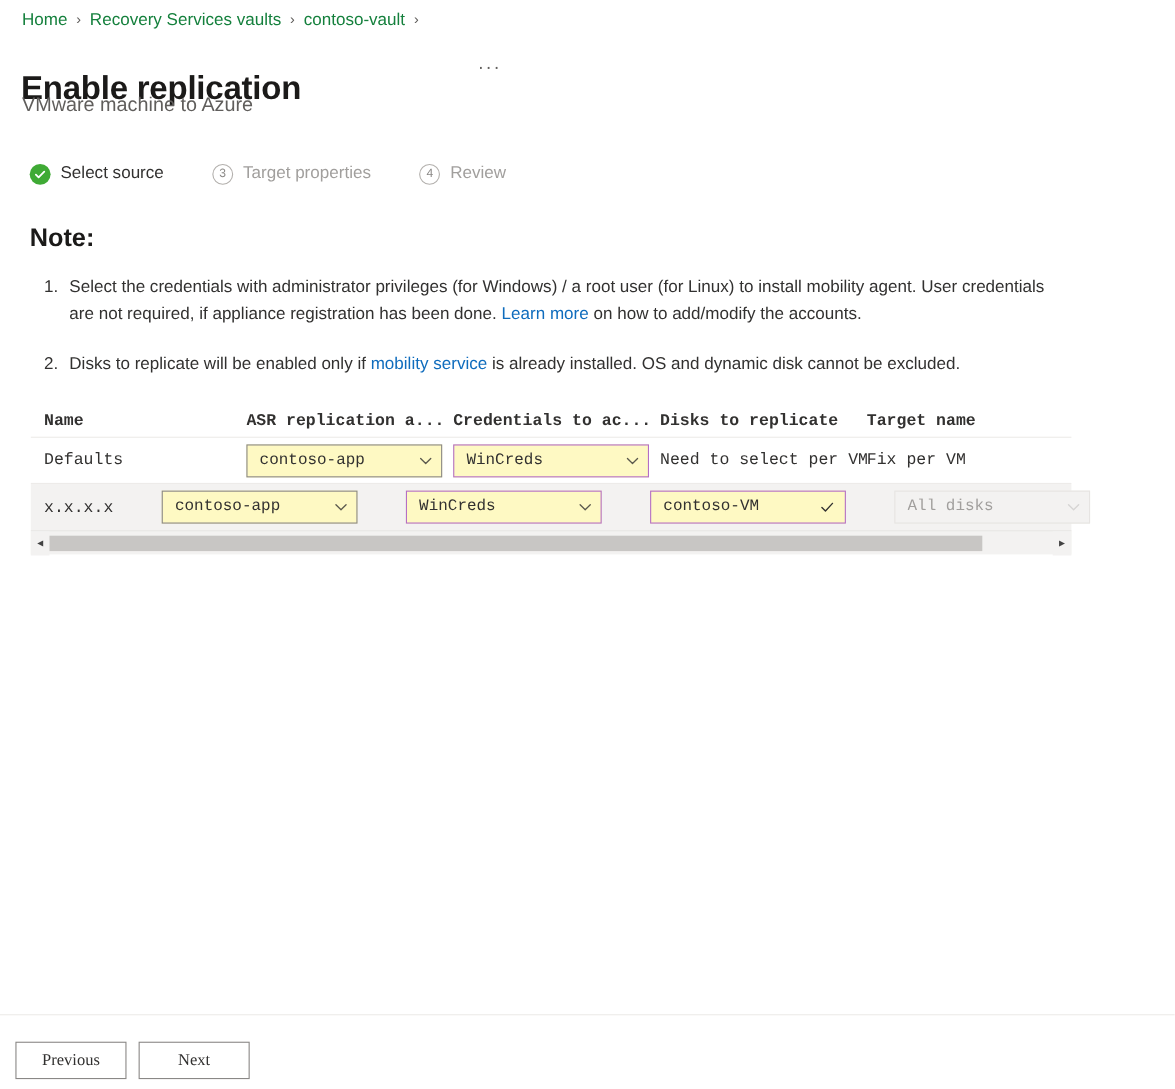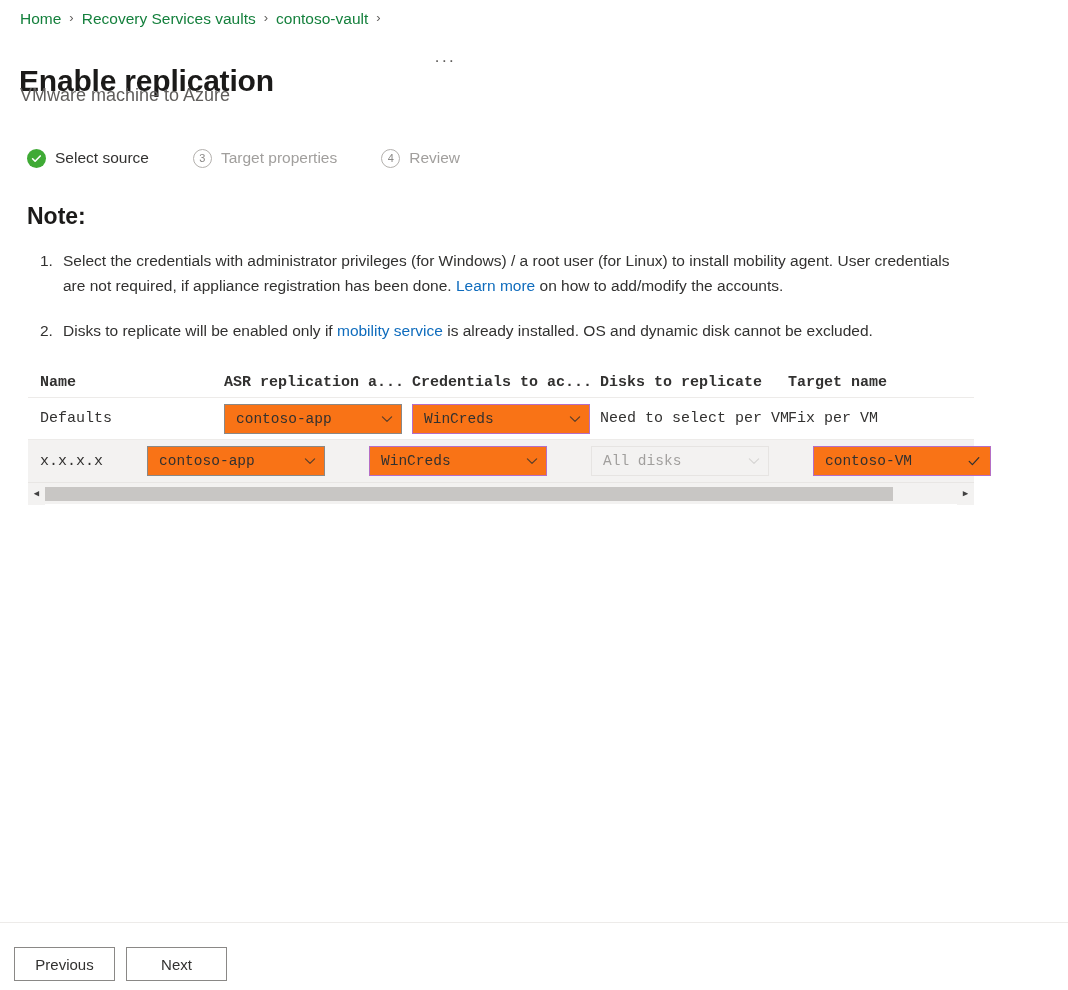--- a/index.html
+++ b/index.html
@@ -219,21 +219,21 @@
   .c-name   { width: 196px; padding-left: 12px; }
   .c-asr    { width: 188px; }
   .c-cred   { width: 188px; }
   .c-disks  { width: 188px; }
   .c-target { width: 186px; }
 
   
   .ctl {
     height: 30px;
     width: 178px;
-    background: #f97316;
+    background: #fef9c3;
     border: 1px solid #8a8886;
     display: flex;
     align-items: center;
     padding: 0 6px 0 11px;
     font-size: 14.5px;
     color: #323130;
     cursor: pointer;
     position: relative;
   }
   .ctl .val { flex: 1; overflow: hidden; white-space: nowrap; }
@@ -300,21 +300,21 @@
     display: flex;
     gap: 11px;
   }
   .btn {
     min-width: 101px;
     height: 14px;
     background: #ffffff;
     border: 1px solid #8a8886;
     font-size: 15px;
     color: #323130;
-    font-family: Liberation Sans, sans-serif;
+    font-family: Liberation Serif, serif;
     cursor: pointer;
     padding: 16px 14px;
     display: flex;
     align-items: center;
     justify-content: center;
   }
 </style>
 </head>
 <body>
 
@@ -421,36 +421,36 @@
       <div class="cell c-cred">
         <div class="ctl accent">
           <span class="val">WinCreds</span>
           <span class="chev">
             <svg width="16" height="16" viewBox="0 0 16 16">
                 <path d="M3.4 5.8 L8 10.4 L12.6 5.8" fill="none" stroke="#323130" stroke-width="1.2" stroke-linecap="round" stroke-linejoin="round"></path>
               </svg>
           </span>
         </div>
       </div>
+      <div class="cell c-target">
+        <div class="ctl accent">
+          <span class="val">contoso-VM</span>
+          <span class="tick">
+            <svg width="16" height="16" viewBox="0 0 16 16">
+                <path d="M3.2 8.4 L6.4 11.6 L12.8 4.6" fill="none" stroke="#323130" stroke-width="1.25" stroke-linecap="round" stroke-linejoin="round"></path>
+              </svg>
+          </span>
+        </div>
+      </div>
       <div class="cell c-disks">
         <div class="ctl disabled">
           <span class="val">All disks</span>
           <span class="chev">
             <svg width="16" height="16" viewBox="0 0 16 16">
                 <path d="M3.4 5.8 L8 10.4 L12.6 5.8" fill="none" stroke="#a19f9d" stroke-width="1.2" stroke-linecap="round" stroke-linejoin="round"></path>
-              </svg>
-          </span>
-        </div>
-      </div>
-      <div class="cell c-target">
-        <div class="ctl accent">
-          <span class="val">contoso-VM</span>
-          <span class="tick">
-            <svg width="16" height="16" viewBox="0 0 16 16">
-                <path d="M3.2 8.4 L6.4 11.6 L12.8 4.6" fill="none" stroke="#323130" stroke-width="1.25" stroke-linecap="round" stroke-linejoin="round"></path>
               </svg>
           </span>
         </div>
       </div>
     </div>
 
     <div class="hscroll">
       <div class="arrow">◀</div>
       <div class="track">
         <div class="thumb"></div>

